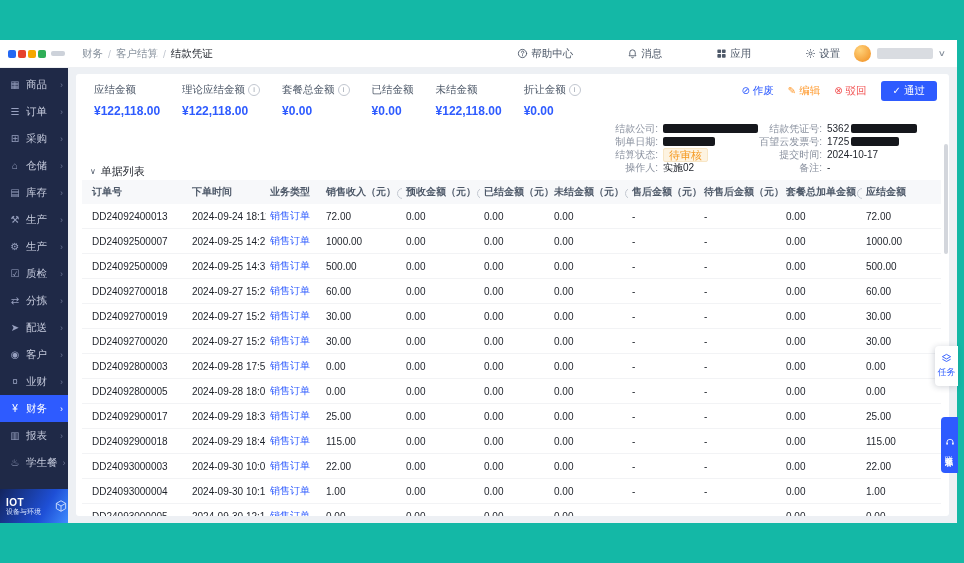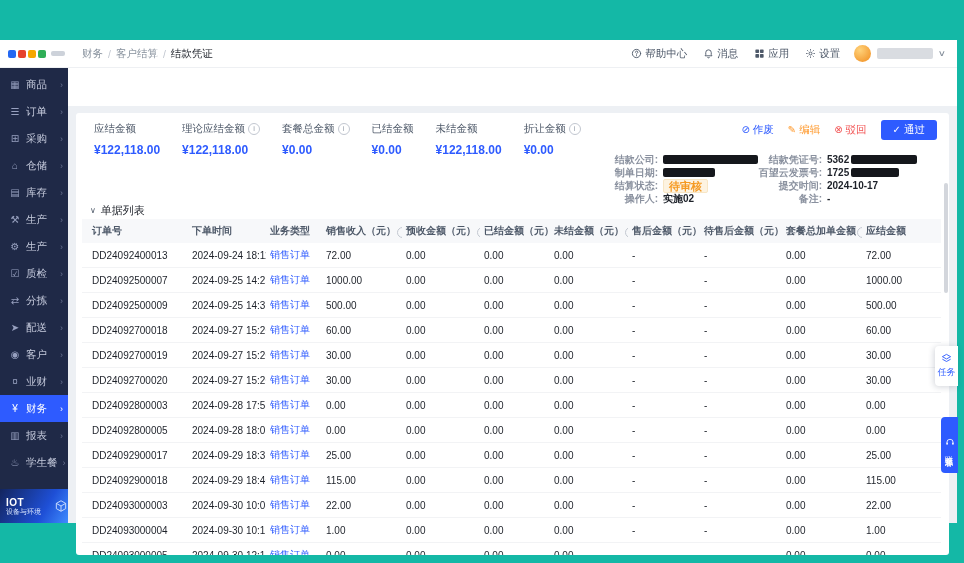--- a/index.html
+++ b/index.html
@@ -33,38 +33,38 @@
   .side-item .schev{margin-left:auto;color:#68718f;font-size:9px;}
   .side-item.active{background:#2e5bff;color:#fff;}
   .side-item.active .sicon,.side-item.active .schev{color:#fff;}
   .iot{position:absolute;left:0;bottom:0;width:68px;height:34px;box-sizing:border-box;
        background:linear-gradient(120deg,#13255e 0%,#1e4fd6 65%,#3f8cff 100%);
        color:#fff;display:flex;align-items:center;padding:0 6px;gap:13px;cursor:pointer;}
   .iot-t1{font-size:10px;font-weight:700;letter-spacing:.5px;line-height:11px;}
   .iot-t2{font-size:7px;line-height:8px;white-space:nowrap;color:#dbe7ff;}
   .iot-cube{margin-left:auto;}
 
-  .main{flex:1;background:#edf0f4;padding:7px 8px;box-sizing:border-box;position:relative;margin-top:39px;}
+  .main{flex:1;background:#edf0f4;padding:7px 8px;box-sizing:border-box;position:relative;}
   .card{background:#fff;border-radius:3px;height:442px;position:relative;overflow:hidden;}
 
   
   .summary{position:absolute;left:18px;top:9px;display:flex;gap:22px;}
   .sum-label{font-size:10.5px;color:#4e5969;display:flex;align-items:center;gap:3px;white-space:nowrap;}
   .sum-value{font-size:12px;font-weight:700;color:#2e5bff;margin-top:7px;white-space:nowrap;}
   .info-dot{display:inline-block;width:10px;height:10px;border:1px solid #c2c7d0;border-radius:50%;
             font-size:7.5px;line-height:9px;text-align:center;color:#98a0ac;cursor:pointer;}
   .info-dot::after{content:"i";}
 
   .actions{position:absolute;top:7px;right:12px;display:flex;align-items:center;gap:14px;}
   .act{font-size:10.5px;display:flex;align-items:center;gap:3px;cursor:pointer;white-space:nowrap;}
   .act .aicon{font-size:10px;}
   .act.blue{color:#2e5bff}.act.orange{color:#ff9a2e}.act.red{color:#f25555}
   .act.primary{background:#2e5bff;color:#fff;padding:3px 12px;border-radius:3px;}
 
-  .info-col{position:absolute;top:40px;font-size:10px;font-weight:bold;}
+  .info-col{position:absolute;top:48px;font-size:10px;}
   #info-a{left:520px;}
   #info-b{left:660px;}
   .irow{height:13px;display:flex;align-items:center;}
   .ilabel{color:#8a919f;text-align:right;flex-shrink:0;}
   #info-a .ilabel{width:62px;}
   #info-b .ilabel{width:86px;}
   .ival{margin-left:5px;display:flex;align-items:center;gap:2px;color:#1d2129;}
   .mask{display:inline-block;height:9px;background:#15171c;border-radius:2px;}
   #info-a .irow:nth-child(1) .mask{width:95px}
   #info-a .irow:nth-child(2) .mask{width:52px}
@@ -113,21 +113,21 @@
         <span class="lmask"></span>
       </div>
       <div class="crumb" id="crumb">
           <span>财务</span>
           <span class="sep">/</span>
           <span>客户结算</span>
           <span class="sep">/</span>
           <span class="cur">结款凭证</span>
         </div>
       <div class="top-right">
-        <div id="topbar-actions" style="display:flex;align-items:center;">
+        <div id="topbar-actions" style="display:flex;align-items:center;gap:38px;">
             <div class="top-action">
               <span class="icn">
                 <svg width="11" height="11" viewBox="0 0 24 24" fill="none" stroke="currentColor" stroke-width="2" stroke-linecap="round">
                   <circle cx="12" cy="12" r="9"></circle>
                   <path d="M9.6 9.2a2.6 2.6 0 1 1 3.8 2.4c-.9.4-1.4 1-1.4 1.9"></path>
                   <line x1="12" y1="16.6" x2="12" y2="17"></line>
                 </svg>
               </span>
               <span>帮助中心</span>
             </div>

